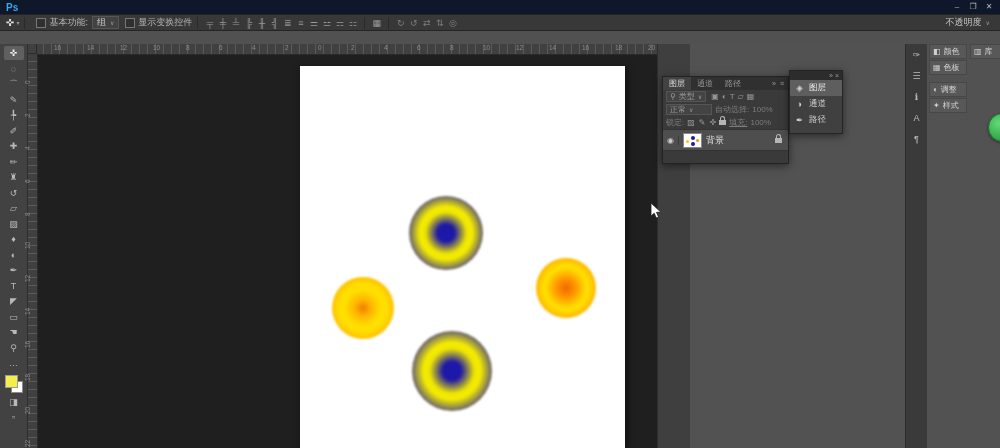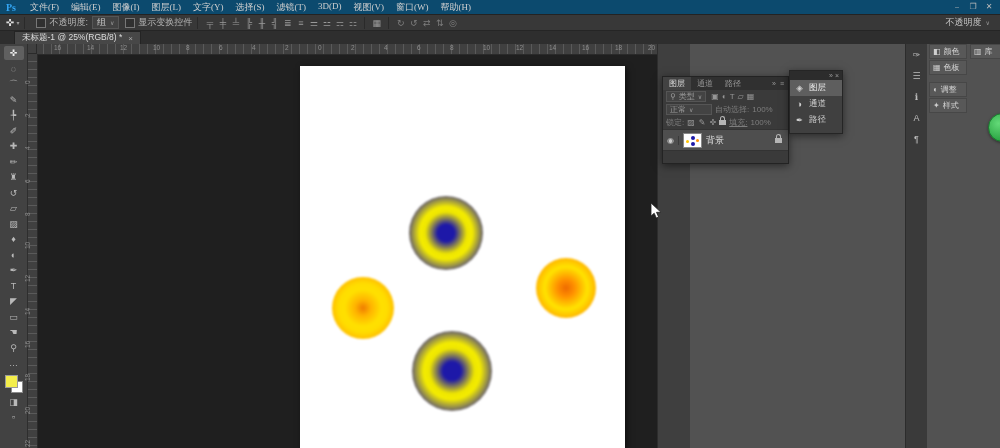--- a/index.html
+++ b/index.html
@@ -2,21 +2,21 @@
 <html><head>
 <meta charset="utf-8">
 <style>
   html,body{margin:0;padding:0;background:#515151;}
   .app{position:relative;width:1000px;height:448px;overflow:hidden;
        font-family:"Liberation Sans","DejaVu Sans",sans-serif;color:#c8c8c8;
        -webkit-font-smoothing:antialiased;}
   .abs{position:absolute;}
 
   
-  .menubar{left:0;top:0;width:1000px;height:14px;background:#0c4a6e;display:flex;align-items:center;font-size:9px;font-family:Liberation Serif, serif;}
+  .menubar{left:0;top:0;width:1000px;height:14px;background:#0f172a;display:flex;align-items:center;font-size:9px;}
   .pslogo{color:#34a7f5;font-weight:bold;font-size:10px;margin:0 8px 0 6px;}
   .menu-item{padding:0 6px;color:#cfcfcf;cursor:default;}
   .winbtns{margin-left:auto;display:flex;align-items:center;gap:2px;padding-right:4px;}
   .winbtn{width:14px;height:12px;text-align:center;font-size:8px;color:#bbb;line-height:12px;}
 
   
   .optionsbar{left:0;top:14px;width:1000px;height:17px;background:#383838;border-top:1px solid #232323;border-bottom:1px solid #252525;display:flex;align-items:center;font-size:9px;box-sizing:border-box;}
   .opt-sep{width:1px;height:12px;background:#2a2a2a;margin:0 5px;}
   .tool-thumb{display:flex;align-items:center;gap:2px;margin-left:6px;color:#ddd;font-size:10px;}
   .caret{font-size:6px;color:#999;}
@@ -93,48 +93,35 @@
             border:1px solid #177a2c;box-shadow:0 1px 3px rgba(0,0,0,.4);}
   .cursor{left:650px;top:202px;}
 </style>
 </head>
 <body>
 
 <div class="app">
 
   <div class="abs menubar">
     <span class="pslogo">Ps</span>
-    <nav id="menus" style="display:flex;">
-        <span class="menu-item">文件(F)</span>
-        <span class="menu-item">编辑(E)</span>
-        <span class="menu-item">图像(I)</span>
-        <span class="menu-item">图层(L)</span>
-        <span class="menu-item">文字(Y)</span>
-        <span class="menu-item">选择(S)</span>
-        <span class="menu-item">滤镜(T)</span>
-        <span class="menu-item">3D(D)</span>
-        <span class="menu-item">视图(V)</span>
-        <span class="menu-item">窗口(W)</span>
-        <span class="menu-item">帮助(H)</span>
-      </nav>
     <div class="winbtns" id="winbtns">
         <span class="winbtn">–</span>
         <span class="winbtn">❐</span>
         <span class="winbtn">✕</span>
       </div>
   </div>
 
   <div class="abs optionsbar">
     <span class="tool-thumb">
       <span>✜</span>
         <span class="caret">▾</span>
     </span>
     <span class="opt-sep"></span>
     <span class="cb"></span>
-    <span class="opt-label">不透明度:</span>
+    <span class="opt-label">基本功能:</span>
     <span class="mini-select">
       <span>组</span>
         <span class="caret">∨</span>
     </span>
     <span class="cb"></span>
     <span class="opt-label">显示变换控件</span>
     <span class="opt-sep"></span>
     <span id="alignicons" style="display:flex;">
         <span class="ali">╤</span>
         <span class="ali">╪</span>
@@ -158,26 +145,20 @@
         <span class="ali">⇄</span>
         <span class="ali">⇅</span>
         <span class="ali">◎</span>
       </span>
     <span class="workspace">
       <span>不透明度</span>
         <span class="caret">∨</span>
     </span>
   </div>
 
-  <div class="abs tabbar">
-    <div class="doctab">
-      <span>未标题-1 @ 25%(RGB/8) *</span>
-      <span class="tabclose">×</span>
-    </div>
-  </div>
 
   <div class="abs toolbar" id="toolbar">
       <span class="tool selected">✜</span>
       <span class="tool">◌</span>
       <span class="tool">⌒</span>
       <span class="tool">✎</span>
       <span class="tool">╄</span>
       <span class="tool">✐</span>
       <span class="tool">✚</span>
       <span class="tool">✏</span>

